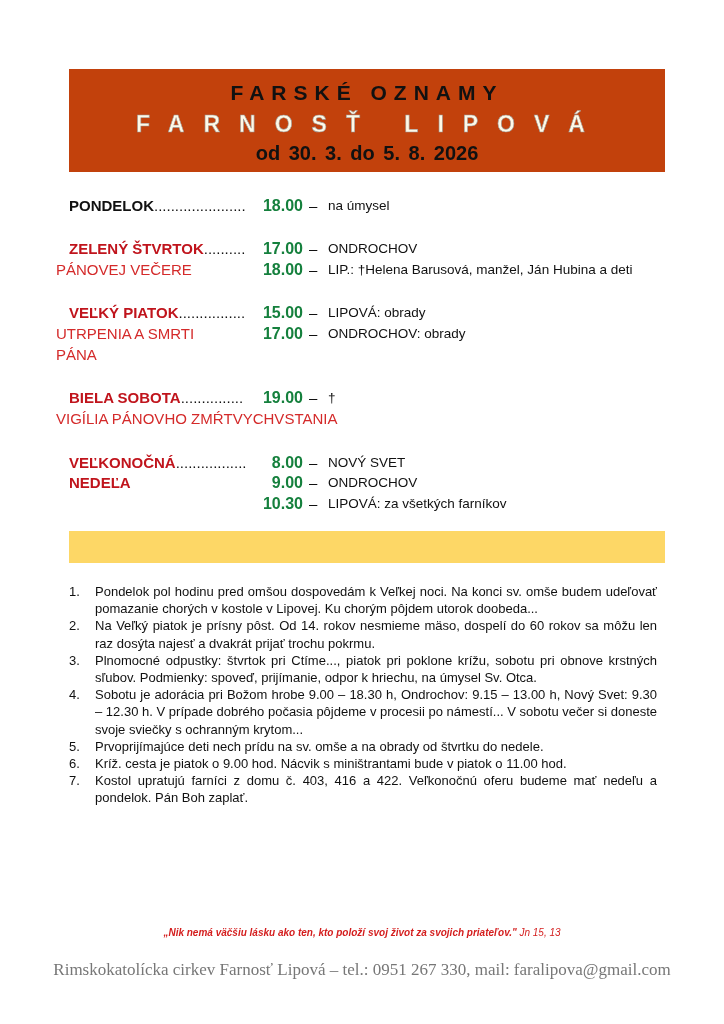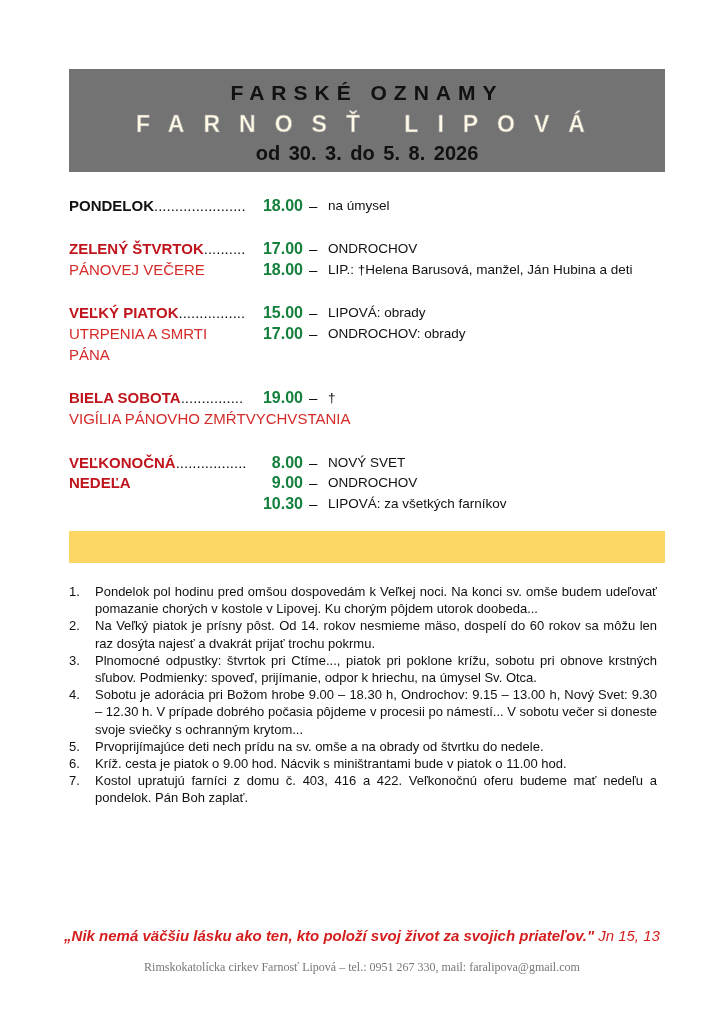--- a/index.html
+++ b/index.html
@@ -3,21 +3,21 @@
   <meta charset="utf-8">
   <style>
     html, body { margin: 0; padding: 0; }
     body {
       width: 724px; height: 1024px; background: #ffffff; position: relative;
       font-family: "Liberation Sans", "DejaVu Sans", sans-serif; color: #111;
       overflow: hidden;
     }
     .header-box {
       position: absolute; left: 69px; top: 69px; width: 596px; height: 103px;
-      background: #737373;
+      background: #c2410c;
     }
     .h-title {
       position: absolute; left: 0; right: 0; top: 12px; text-align: center;
       font-weight: bold; font-size: 21px; letter-spacing: 7px; color: #111;
     }
     .h-parish {
       position: absolute; left: 0; right: 0; top: 42px; text-align: center;
       font-weight: bold; font-size: 23px; letter-spacing: 19px; color: #fff9e6;
       -webkit-text-stroke: 0.6px #9a9a9a;
       padding-left: 6px;
@@ -27,21 +27,21 @@
       font-weight: bold; font-size: 20px; color: #111;
       word-spacing: 3px;
     }
     .row { position: absolute; left: 0; width: 604px; height: 20px; font-size: 15px; }
     .day {
       position: absolute; left: 69px; top: 0; white-space: nowrap;
       font-weight: bold; color: #c0141c;
     }
     .day.black { color: #111; }
     .day .dots { font-weight: normal; color: #111; }
-    .sub { position: absolute; left: 69px; top: 0; color: #d42a2a; font-weight: normal; white-space: nowrap; }
+    .sub { position: absolute; left: 56px; top: 0; color: #d42a2a; font-weight: normal; white-space: nowrap; }
     .time {
       position: absolute; left: 230px; width: 73px; text-align: right; top: 0;
       font-weight: bold; color: #15803d; font-size: 16px;
     }
     .dash { position: absolute; left: 309px; top: 0; color: #111; }
     .desc { position: absolute; left: 328px; top: 1px; font-size: 13.5px; color: #111; white-space: nowrap; }
 
     .note-box {
       position: absolute; left: 69px; top: 531px; width: 596px; height: 32px;
       background: #fdd766;
@@ -50,27 +50,27 @@
     .notes {
       position: absolute; left: 69px; top: 583px; width: 588px;
       font-size: 13px; line-height: 17.2px; color: #111;
       margin: 0; padding: 0; list-style: none;
     }
     .notes li { position: relative; padding-left: 26px; text-align: justify; }
     .notes .num { position: absolute; left: 0; top: 0; }
 
     .quote {
       position: absolute; left: 0; right: 0; top: 927px; text-align: center;
-      font-size: 15px; font-style: italic; color: #d41e1e;
+      font-size: 10px; font-style: italic; color: #d41e1e;
     }
     .quote .q-text { font-weight: bold; }
     .quote .q-ref { color: #d41e1e; font-weight: normal; }
     .footer {
       position: absolute; left: 0; right: 0; top: 960px; text-align: center;
-      font-family: "Liberation Serif", "DejaVu Serif", serif; font-size: 12px; color: #777;
+      font-family: "Liberation Serif", "DejaVu Serif", serif; font-size: 17px; color: #777;
     }
   </style>
 </head>
 <body>
 
 <div class="header-box">
   <div class="h-title">FARSKÉ OZNAMY</div>
   <div class="h-parish">FARNOSŤ LIPOVÁ</div>
   <div class="h-dates">od 30. 3.  do  5. 8. 2026</div>
 </div>

